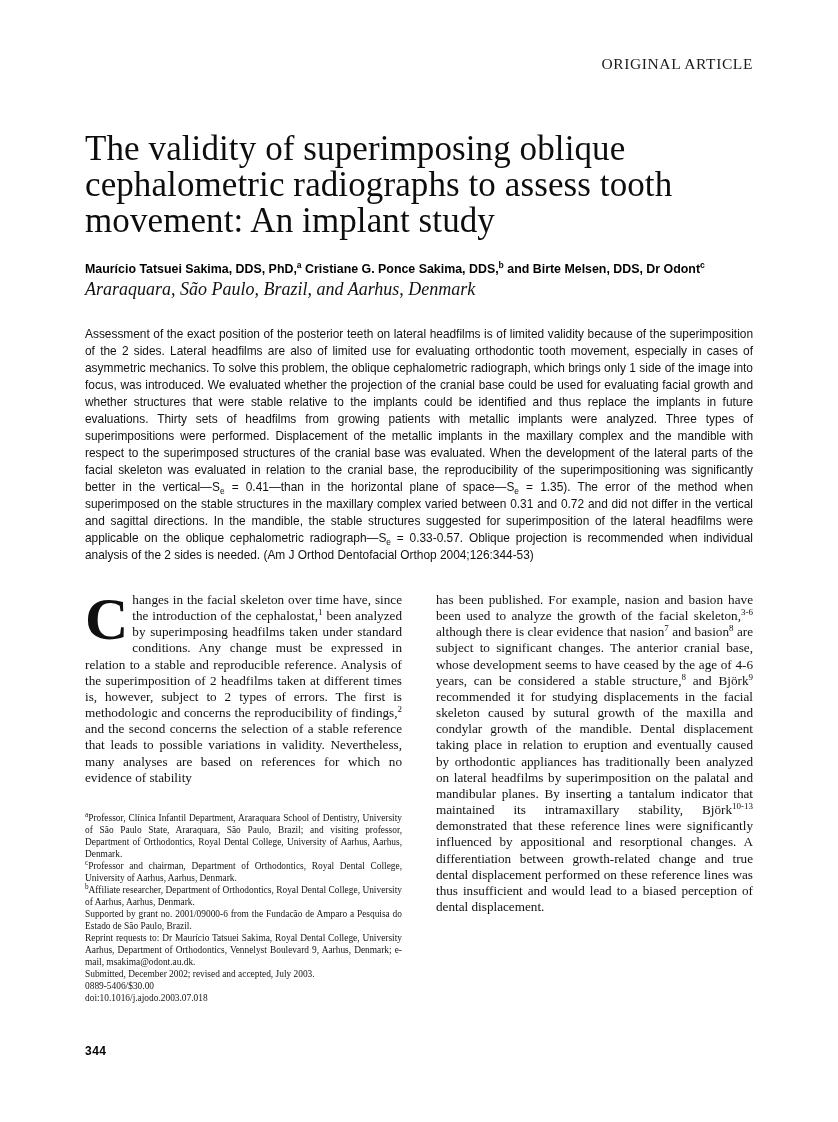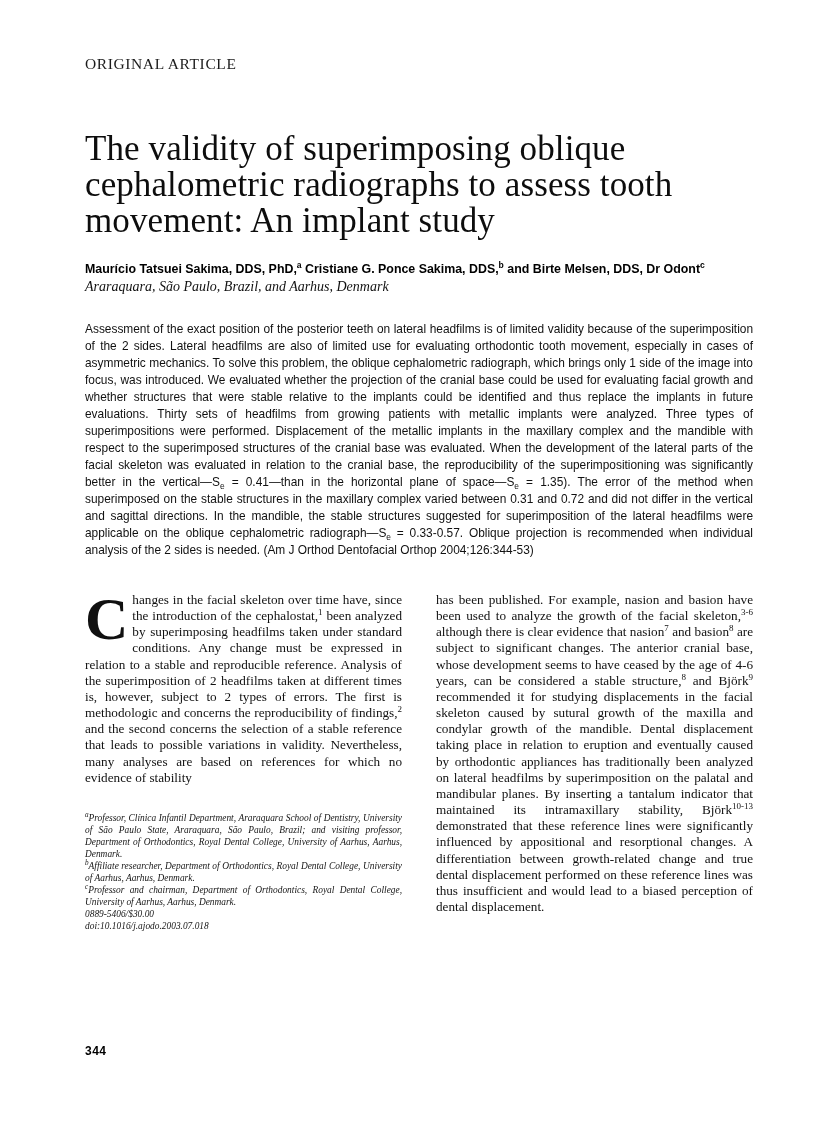--- a/index.html
+++ b/index.html
@@ -30,20 +30,21 @@
   }
 
   
   .kicker {
     font-family: "Liberation Serif", "DejaVu Serif", serif;
     font-size: 15.5px;
     letter-spacing: 0.6px;
     color: #1b1b1b;
     margin: 0 0 58px 0;
     font-weight: 400;
+    text-align: right;
   }
 
   .article-title {
     font-family: "Liberation Serif", "DejaVu Serif", serif;
     font-size: 35px;
     line-height: 36px;
     font-weight: 400;
     color: #0d0d0d;
     margin: 0 0 22px 0;
     letter-spacing: 0.1px;
@@ -59,21 +60,21 @@
     margin: 0 0 2px 0;
   }
   .authors sup {
     font-size: 8.6px;
     vertical-align: super;
     line-height: 0;
   }
   .affil-line {
     font-family: "Liberation Serif", "DejaVu Serif", serif;
     font-style: italic;
-    font-size: 14px;
+    font-size: 18px;
     color: #111;
     margin: 0 0 26px 0;
   }
 
   
   .abstract {
     font-family: "Liberation Sans", "DejaVu Sans", sans-serif;
     font-size: 11.9px;
     line-height: 17.0px;
     text-align: justify;
@@ -131,21 +132,21 @@
     position: absolute;
     left: 85px;
     top: 812px;
     width: 317px;
     font-family: "Liberation Serif", "DejaVu Serif", serif;
     font-size: 9.4px;
     line-height: 12.0px;
     text-align: justify;
     color: #141414;
   }
-  .footnotes p { margin: 0; font-style: italic; }
+  .footnotes p { margin: 0; }
   .footnotes sup {
     font-size: 7.2px;
     vertical-align: super;
     line-height: 0;
   }
 
   .page-number {
     position: absolute;
     left: 85px;
     top: 1044px;
@@ -186,21 +187,24 @@
     </div>
 
     <div class="col col-right">
       <p><span>has been published. For example, nasion and basion have been used to analyze the growth of the facial skeleton,</span><sup>3-6</sup><span> although there is clear evidence that nasion</span><sup>7</sup><span> and basion</span><sup>8</sup><span> are subject to significant changes. The anterior cranial base, whose development seems to have ceased by the age of 4-6 years, can be considered a stable structure,</span><sup>8</sup><span> and Björk</span><sup>9</sup><span> recommended it for studying displacements in the facial skeleton caused by sutural growth of the maxilla and condylar growth of the mandible. Dental displacement taking place in relation to eruption and eventually caused by orthodontic appliances has traditionally been analyzed on lateral headfilms by superimposition on the palatal and mandibular planes. By inserting a tantalum indicator that maintained its intramaxillary stability, Björk</span><sup>10-13</sup><span> demonstrated that these reference lines were significantly influenced by appositional and resorptional changes. A differentiation between growth-related change and true dental displacement performed on these reference lines was thus insufficient and would lead to a biased perception of dental displacement.</span></p>
     </div>
 
   </div>
 
   <div class="footnotes">
     <p><sup>a</sup><span>Professor, Clínica Infantil Department, Araraquara School of Dentistry, University of São Paulo State, Araraquara, São Paulo, Brazil; and visiting professor, Department of Orthodontics, Royal Dental College, University of Aarhus, Aarhus, Denmark.</span></p>
+    <p><sup>c</sup><span>Professor and chairman, Department of Orthodontics, Royal Dental College, University of Aarhus, Aarhus, Denmark.</span></p>
     <p><sup>b</sup><span>Affiliate researcher, Department of Orthodontics, Royal Dental College, University of Aarhus, Aarhus, Denmark.</span></p>
-    <p><sup>c</sup><span>Professor and chairman, Department of Orthodontics, Royal Dental College, University of Aarhus, Aarhus, Denmark.</span></p>
+    <p>Supported by grant no. 2001/09000-6 from the Fundacão de Amparo a Pesquisa do Estado de São Paulo, Brazil.</p>
+    <p>Reprint requests to: Dr Maurício Tatsuei Sakima, Royal Dental College, University Aarhus, Department of Orthodontics, Vennelyst Boulevard 9, Aarhus, Denmark; e-mail, msakima@odont.au.dk.</p>
+    <p>Submitted, December 2002; revised and accepted, July 2003.</p>
     <p>0889-5406/$30.00</p>
     <p>doi:10.1016/j.ajodo.2003.07.018</p>
   </div>
 
   <div class="page-number">344</div>
 
 </div>
 
 </body></html>

